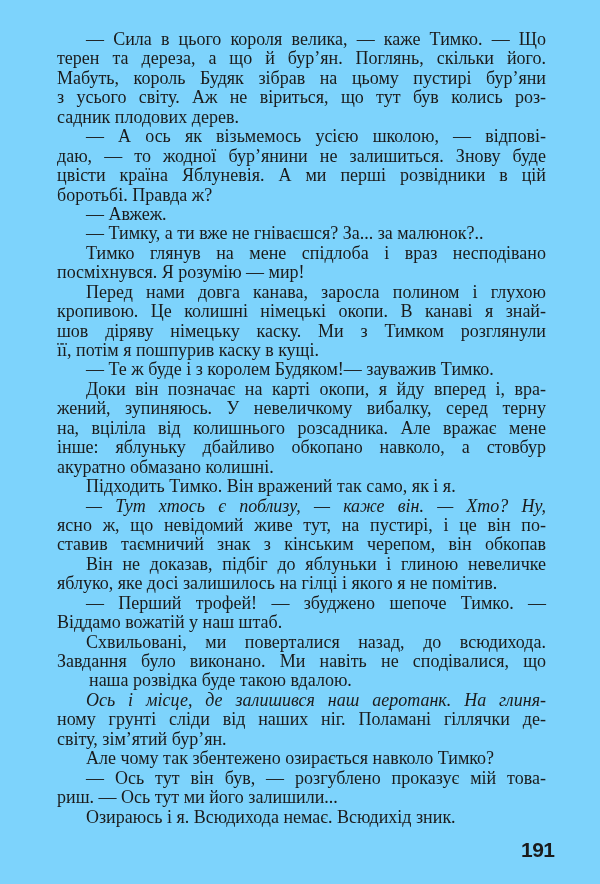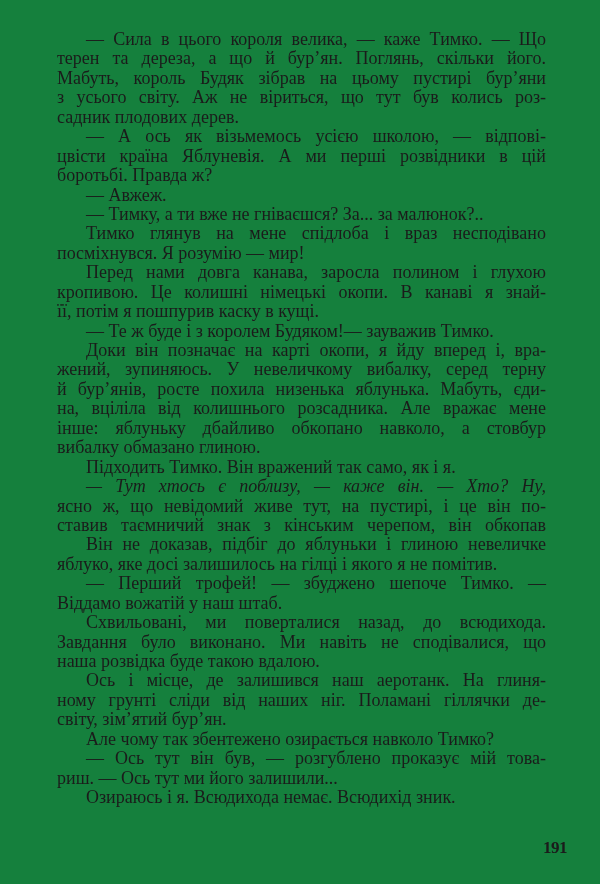--- a/index.html
+++ b/index.html
@@ -10,21 +10,21 @@
   body {
     width: 600px;
     height: 884px;
     position: relative;
     overflow: hidden;
   }
   .page {
     position: absolute;
     left: 0; top: 0;
     width: 600px; height: 884px;
-    background: #15803d;
+    background: #7dd3fc;
   }
   .text-block {
     position: absolute;
     left: 57px;
     top: 30px;
     width: 489px;
     color: #1b1b1b;
     font-family: "Liberation Serif", "DejaVu Serif", serif;
     font-size: 18px;
     line-height: 19.45px;
@@ -34,68 +34,69 @@
     white-space: nowrap;
     height: 19.45px;
     text-align: justify;
     text-align-last: justify;
     transform-origin: left center;
   }
   .line.indent { padding-left: 29px; }
   .line.last { text-align-last: left; }
   .page-number {
     position: absolute;
-    left: 543px;
+    left: 521px;
     top: 838px;
-    font-family: Liberation Serif, serif;
+    font-family: Liberation Sans, sans-serif;
     font-weight: bold;
-    font-size: 17px;
+    font-size: 21px;
     color: #1b1b1b;
     letter-spacing: -0.5px;
   }
 </style>
 </head>
 <body>
 
 <div class="page">
   <div class="text-block" id="text-block">
       <span class="line indent" style="width: 489px; box-sizing: border-box;">— Сила в цього короля велика, — каже Тимко. — Що</span>
       <span class="line" style="width: 489px; box-sizing: border-box;">терен та дереза, а що й бур’ян. Поглянь, скільки його.</span>
       <span class="line" style="width: 489px; box-sizing: border-box;">Мабуть, король Будяк зібрав на цьому пустирі бур’яни</span>
       <span class="line" style="width: 489px; box-sizing: border-box;">з усього світу. Аж не віриться, що тут був колись роз-</span>
       <span class="line last" style="width: 489px; box-sizing: border-box;">садник плодових дерев.</span>
       <span class="line indent" style="width: 489px; box-sizing: border-box;">— А ось як візьмемось усією школою, — відпові-</span>
+      <span class="line" style="width: 489px; box-sizing: border-box;">даю, — то жодної бур’янини не залишиться. Знову буде</span>
       <span class="line" style="width: 489px; box-sizing: border-box;">цвісти країна Яблуневія. А ми перші розвідники в цій</span>
       <span class="line last" style="width: 489px; box-sizing: border-box;">боротьбі. Правда ж?</span>
       <span class="line indent last" style="width: 489px; box-sizing: border-box;">— Авжеж.</span>
       <span class="line indent last" style="width: 489px; box-sizing: border-box;">— Тимку, а ти вже не гніваєшся? За... за малюнок?..</span>
       <span class="line indent" style="width: 489px; box-sizing: border-box;">Тимко глянув на мене спідлоба і враз несподівано</span>
       <span class="line last" style="width: 489px; box-sizing: border-box;">посміхнувся. Я розумію — мир!</span>
       <span class="line indent" style="width: 489px; box-sizing: border-box;">Перед нами довга канава, заросла полином і глухою</span>
       <span class="line" style="width: 489px; box-sizing: border-box;">кропивою. Це колишні німецькі окопи. В канаві я знай-</span>
+      <span class="line" style="width: 489px; box-sizing: border-box;">шов діряву німецьку каску. Ми з Тимком розглянули</span>
       <span class="line last" style="width: 489px; box-sizing: border-box;">її, потім я пошпурив каску в кущі.</span>
       <span class="line indent last" style="width: 489px; box-sizing: border-box;">— Те ж буде і з королем Будяком!— зауважив Тимко.</span>
       <span class="line indent" style="width: 489px; box-sizing: border-box;">Доки він позначає на карті окопи, я йду вперед і, вра-</span>
       <span class="line" style="width: 489px; box-sizing: border-box;">жений, зупиняюсь. У невеличкому вибалку, серед терну</span>
-      <span class="line" style="width: 489px; box-sizing: border-box;">й бур’янів, росте похила низенька яблунька. Мабуть, єди-</span>
       <span class="line" style="width: 489px; box-sizing: border-box;">на, вціліла від колишнього розсадника. Але вражає мене</span>
       <span class="line" style="width: 489px; box-sizing: border-box;">інше: яблуньку дбайливо обкопано навколо, а стовбур</span>
-      <span class="line last" style="width: 489px; box-sizing: border-box;">вибалку обмазано глиною.</span>
+      <span class="line last" style="width: 489px; box-sizing: border-box;">акуратно обмазано колишні.</span>
       <span class="line indent last" style="width: 489px; box-sizing: border-box;">Підходить Тимко. Він вражений так само, як і я.</span>
       <span class="line indent" style="width: 489px; box-sizing: border-box; font-style: italic;">— Тут хтось є поблизу, — каже він. — Хто? Ну,</span>
       <span class="line" style="width: 489px; box-sizing: border-box;">ясно ж, що невідомий живе тут, на пустирі, і це він по-</span>
       <span class="line" style="width: 489px; box-sizing: border-box;">ставив таємничий знак з кінським черепом, він обкопав</span>
       <span class="line indent" style="width: 489px; box-sizing: border-box;">Він не доказав, підбіг до яблуньки і глиною невеличке</span>
       <span class="line last" style="width: 489px; box-sizing: border-box;">яблуко, яке досі залишилось на гілці і якого я не помітив.</span>
       <span class="line indent" style="width: 489px; box-sizing: border-box;">— Перший трофей! — збуджено шепоче Тимко. —</span>
       <span class="line last" style="width: 489px; box-sizing: border-box;">Віддамо вожатій у наш штаб.</span>
       <span class="line indent" style="width: 489px; box-sizing: border-box;">Схвильовані, ми поверталися назад, до всюдихода.</span>
       <span class="line" style="width: 489px; box-sizing: border-box;">Завдання було виконано. Ми навіть не сподівалися, що</span>
-      <span class="line last" style="width: 489px; box-sizing: border-box;">наша розвідка буде такою вдалою.</span>
-      <span class="line indent" style="width: 489px; box-sizing: border-box;">Ось і місце, де залишився наш аеротанк. На глиня-</span>
+      <span class="line last" style="width: 489px; box-sizing: border-box; margin-left: 32px;">наша розвідка буде такою вдалою.</span>
+      <span class="line indent" style="width: 489px; box-sizing: border-box; font-style: italic;">Ось і місце, де залишився наш аеротанк. На глиня-</span>
       <span class="line" style="width: 489px; box-sizing: border-box;">ному грунті сліди від наших ніг. Поламані гіллячки де-</span>
       <span class="line last" style="width: 489px; box-sizing: border-box;">світу, зім’ятий бур’ян.</span>
       <span class="line indent last" style="width: 489px; box-sizing: border-box;">Але чому так збентежено озирається навколо Тимко?</span>
       <span class="line indent" style="width: 489px; box-sizing: border-box;">— Ось тут він був, — розгублено проказує мій това-</span>
       <span class="line last" style="width: 489px; box-sizing: border-box;">риш. — Ось тут ми його залишили...</span>
       <span class="line indent last" style="width: 489px; box-sizing: border-box;">Озираюсь і я. Всюдихода немає. Всюдихід зник.</span>
     </div>
   <div class="page-number">191</div>
 </div>
 

